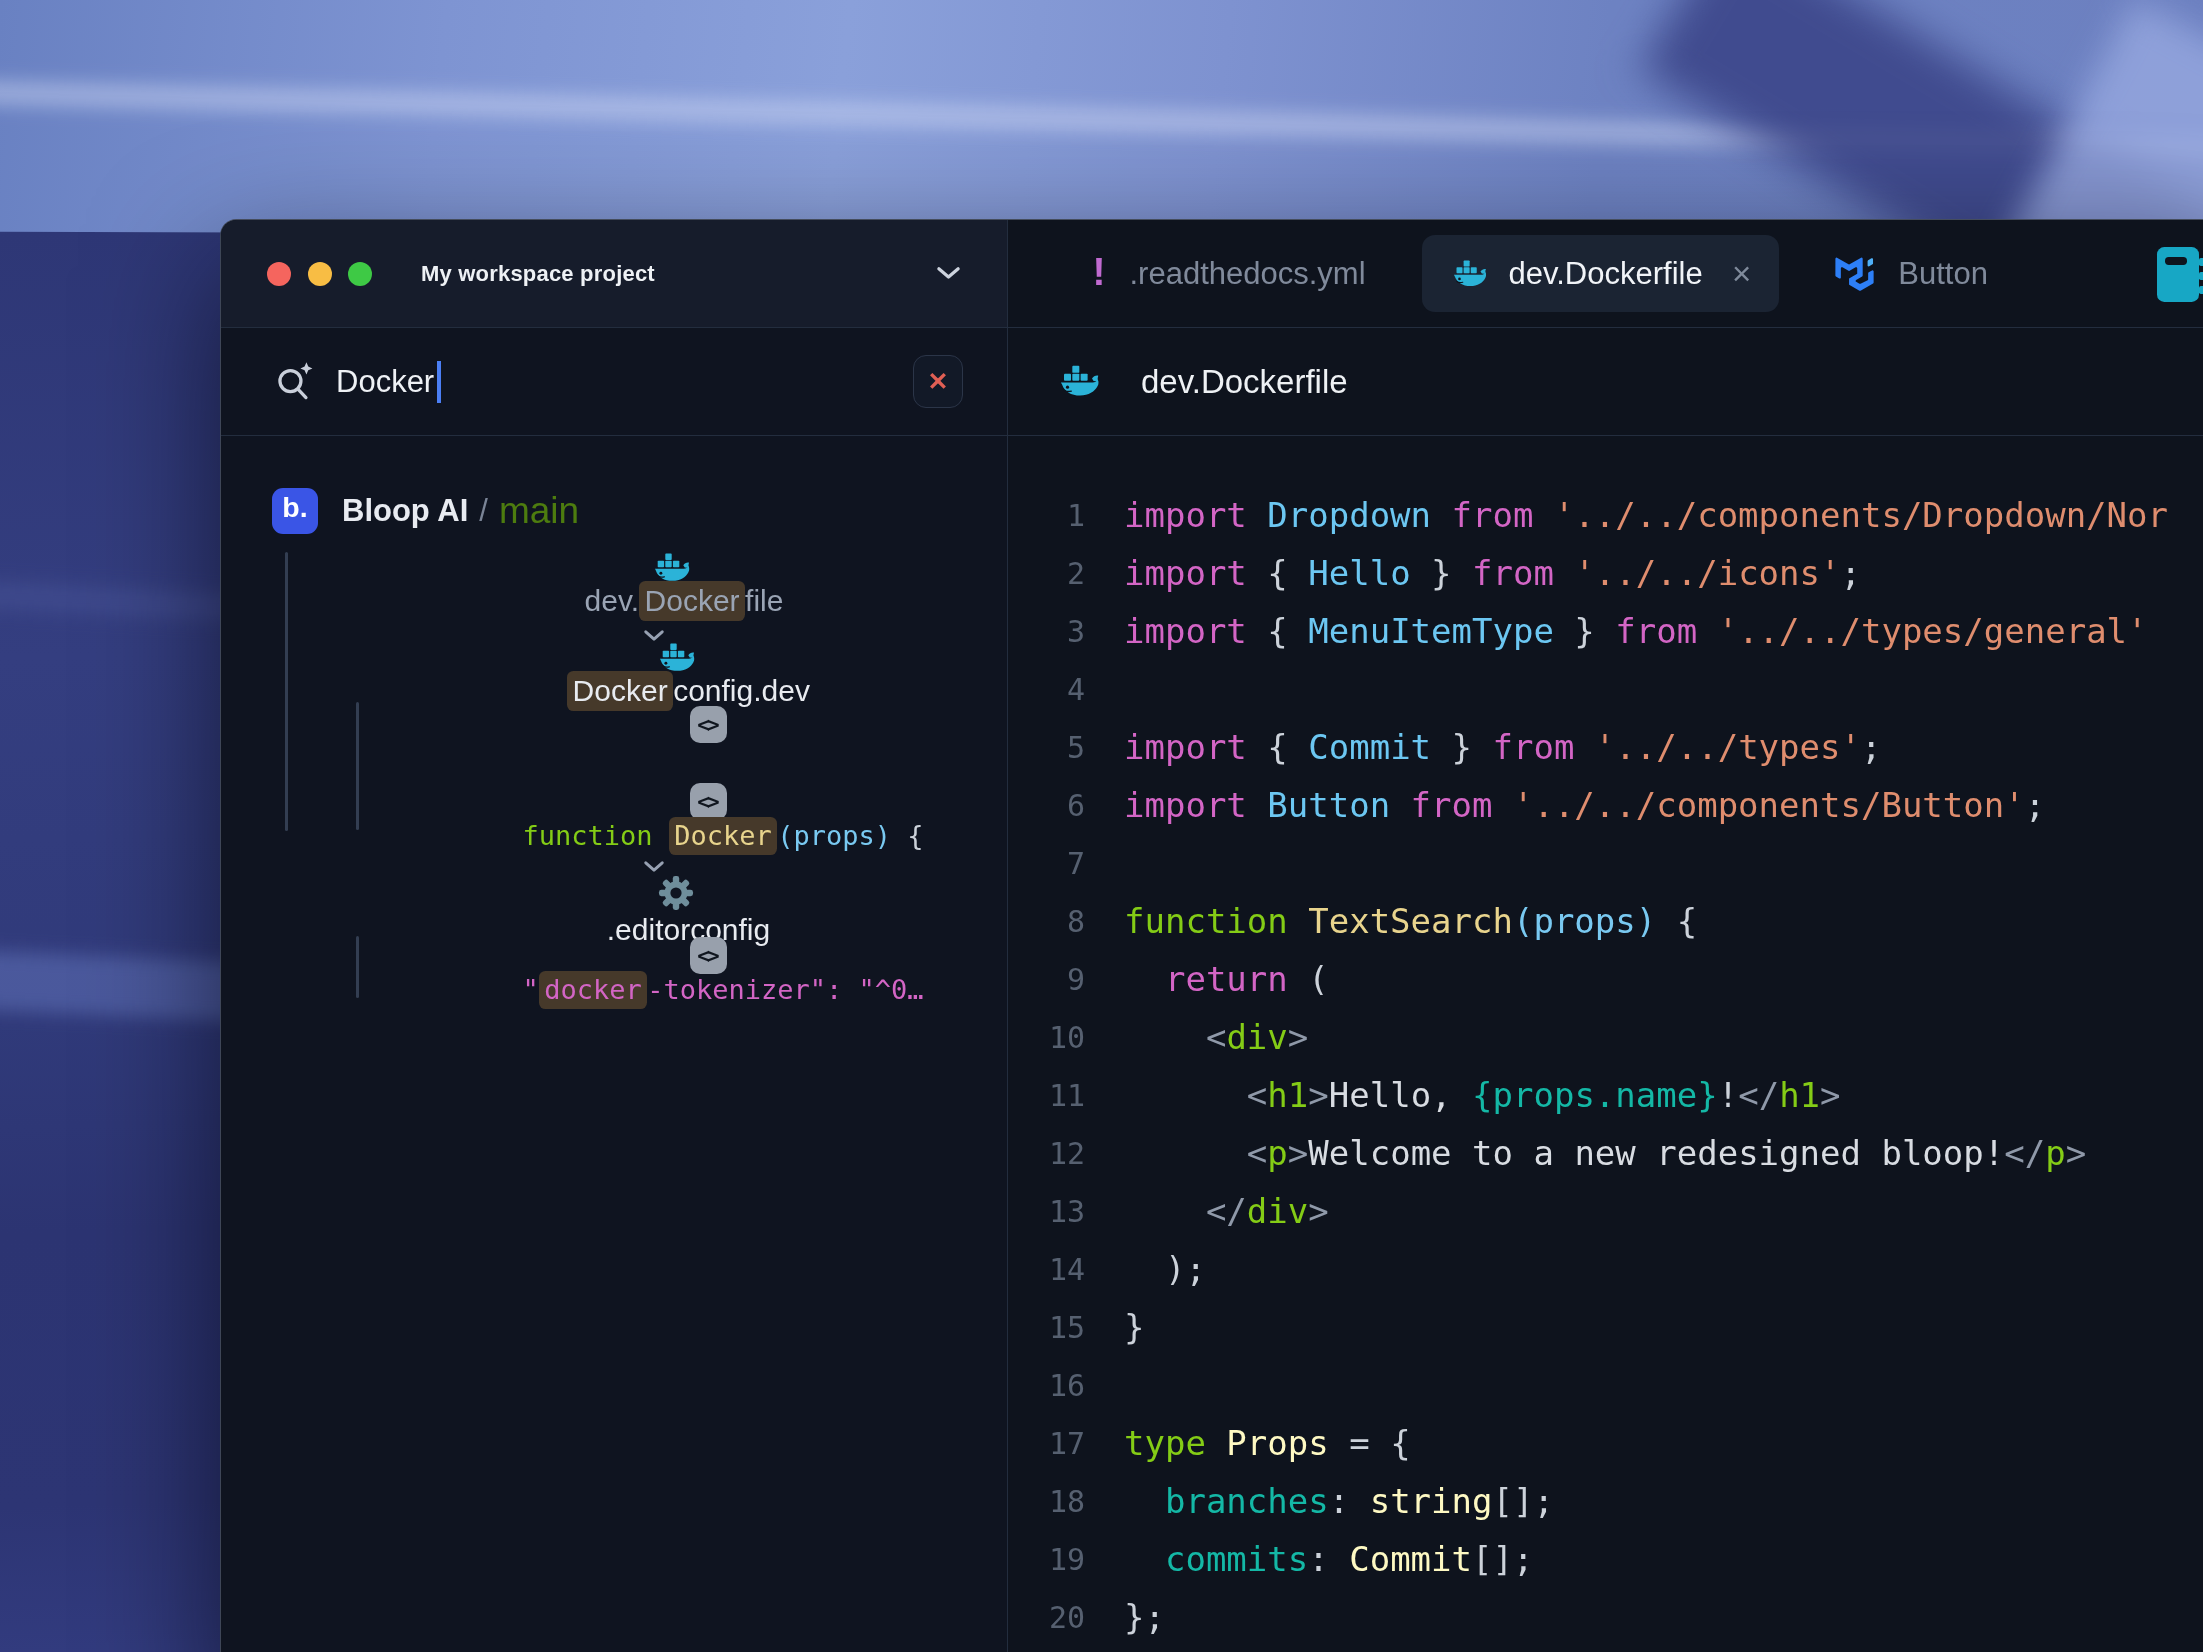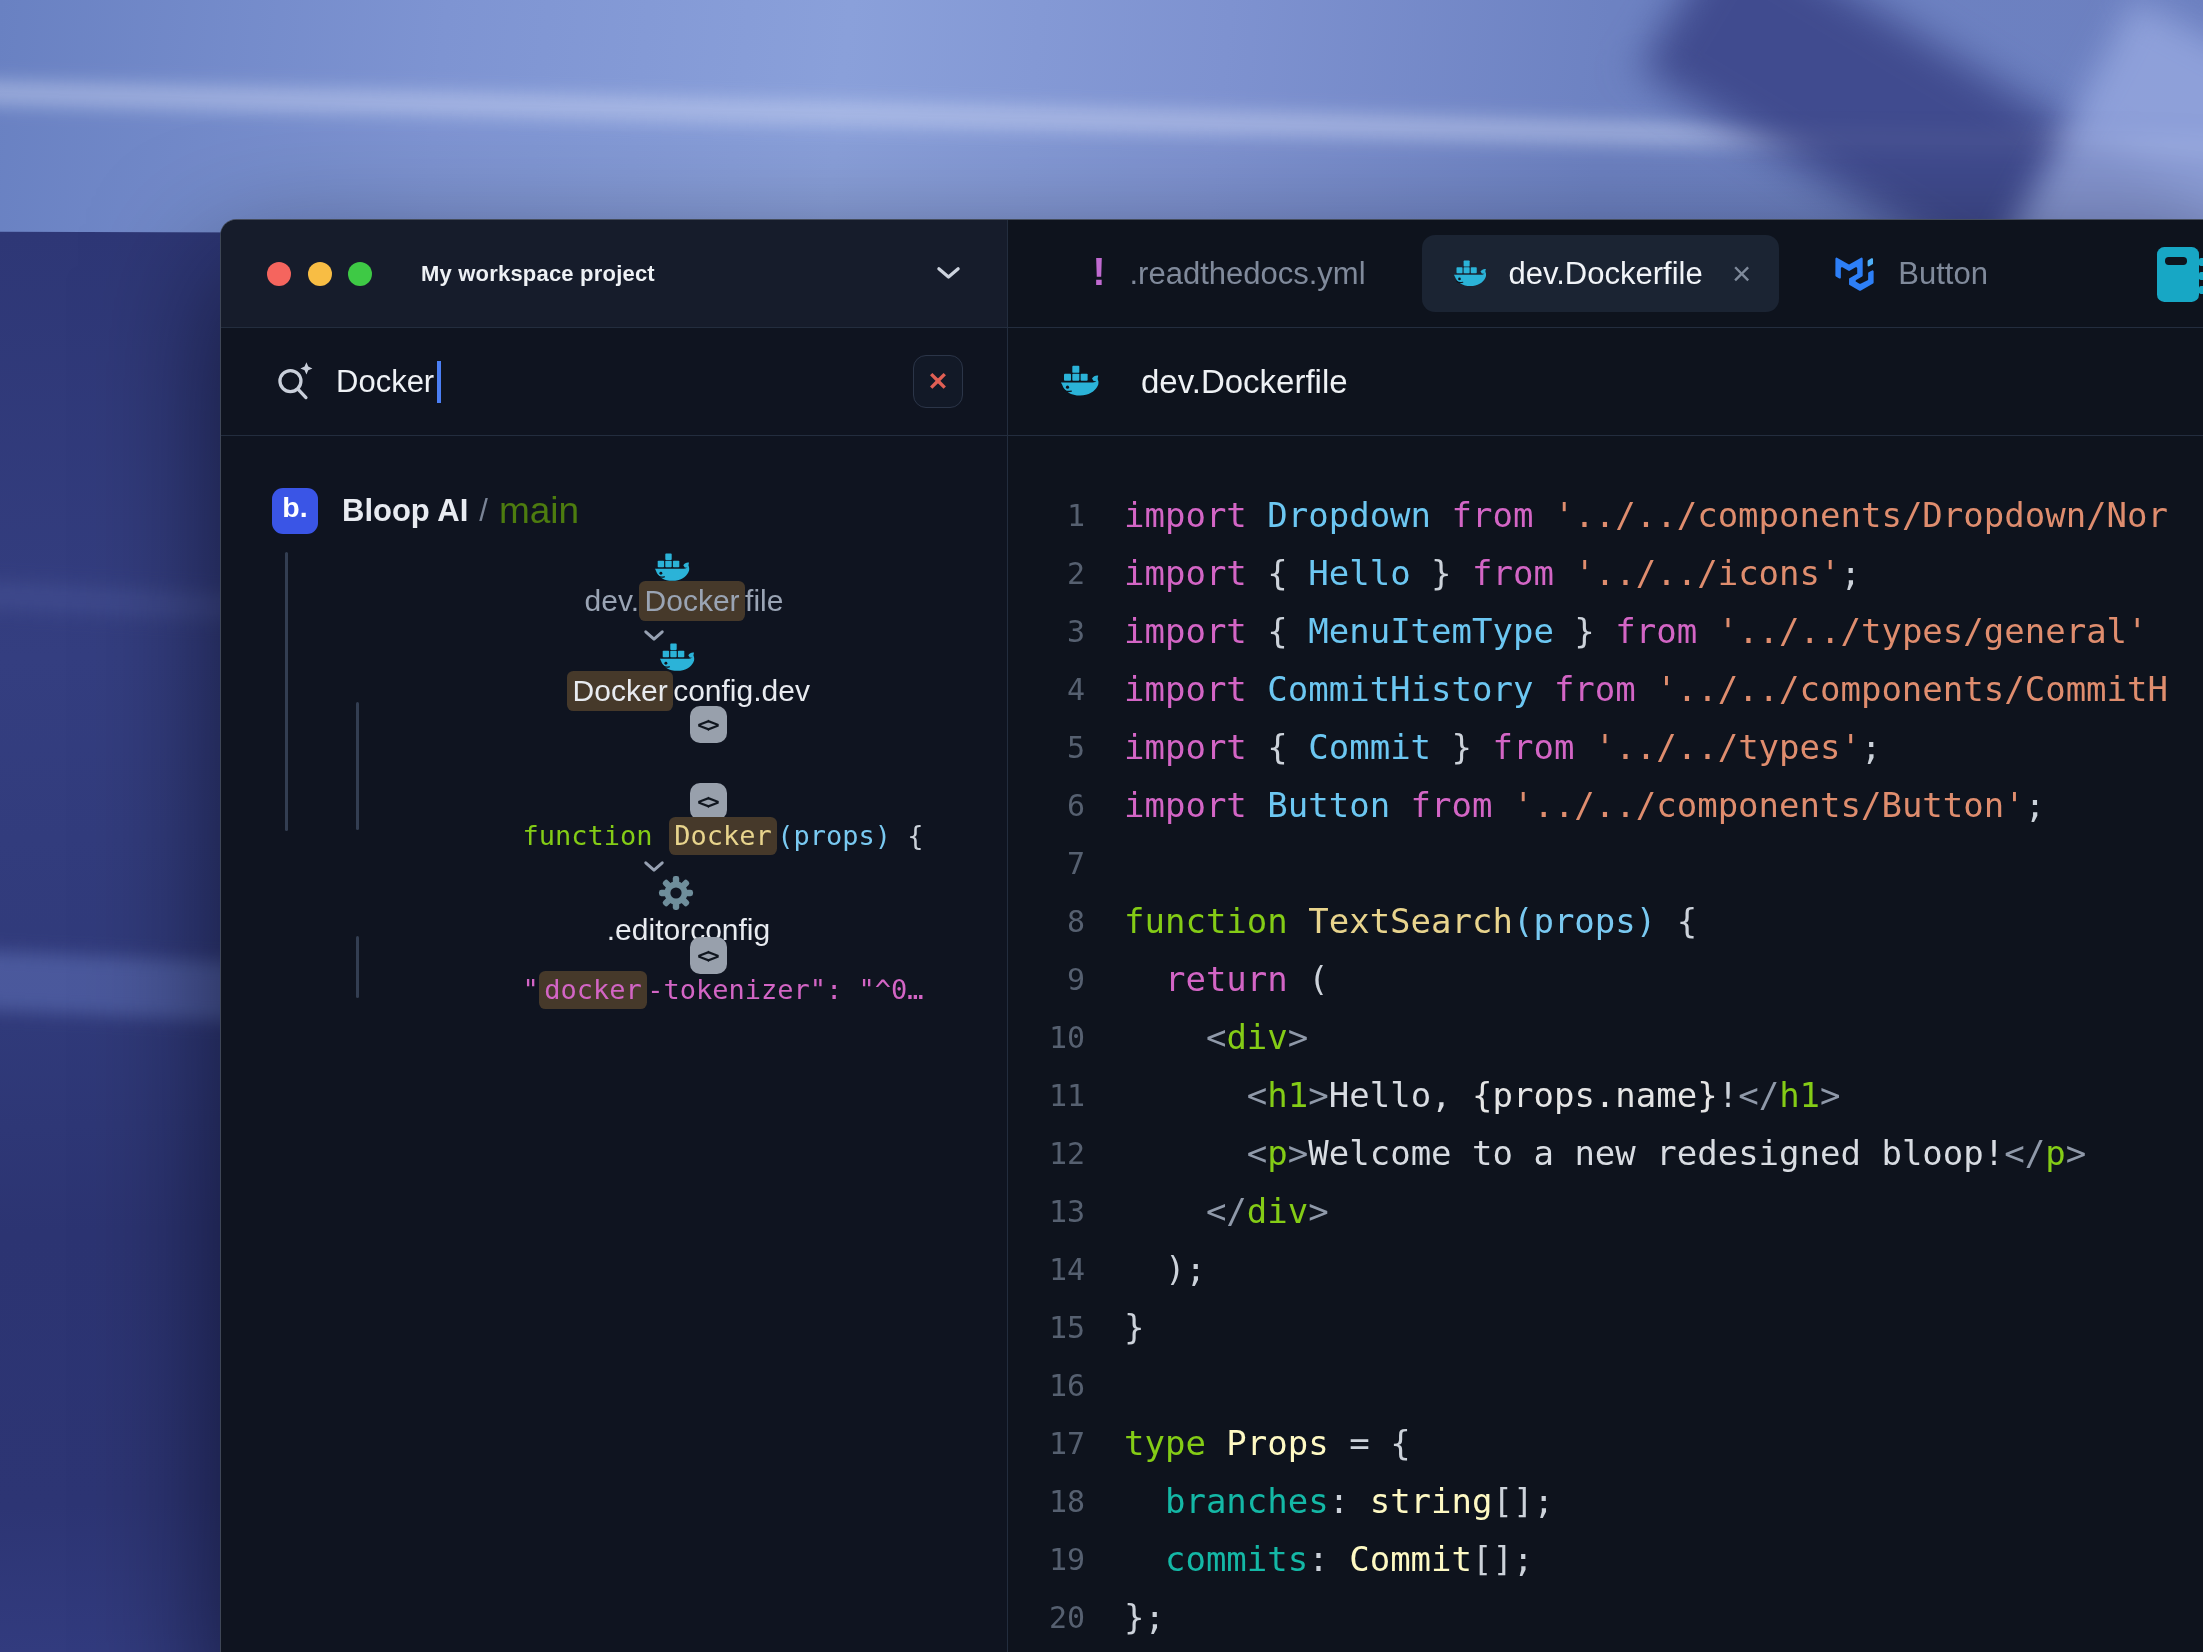--- a/index.html
+++ b/index.html
@@ -97,21 +97,21 @@
   
   .line { display:flex; height:58px; align-items:center; }
   .num { width:77px; text-align:right; color:#566070; font-family:"DejaVu Sans Mono", monospace;
     font-size:30px; flex:none; }
   .ltxt { margin-left:39px; font-family:"DejaVu Sans Mono", monospace; font-size:34px;
     white-space:pre; }
 
   
   .c-kw { color:#d365c5; } .c-id { color:#6cc7f2; } .c-str { color:#df8d6e; }
   .c-pun { color:#ccd2da; } .c-fn { color:#84cc16; } .c-fname { color:#e8d48d; }
-  .c-par { color:#79c9f1; } .c-txt { color:#d8dce2; } .c-expr { color:#e5e5e5; }
+  .c-par { color:#79c9f1; } .c-txt { color:#d8dce2; } .c-expr { color:#14b8a6; }
   .c-typ { color:#fef9c3; } .c-prop { color:#14b8a6; } .c-dim { color:#9aa4b4; }
   .c-lit { color:#e8ebf0; } .c-ang { color:#8f99a9; }
 
   .notebook { width:42px; height:55px; border-radius:7.3px; background:#17a7c5; position:relative; }
   .notebook .slot { position:absolute; left:8.3px; top:10px; width:22px; height:8.3px; border-radius:3.7px; background:#0e141e; }
   .notebook .n1,.notebook .n2,.notebook .n3 { position:absolute; right:-7.3px; width:7.3px; height:8.3px; border-radius:1.8px; background:#17a7c5; }
   .notebook .n1{top:11px;} .notebook .n2{top:25px;} .notebook .n3{top:39px;}
   svg { display:block; }
 </style>
 </head>
@@ -324,21 +324,20 @@
       <div class="line">
         <span class="num">2</span>
         <span class="ltxt"><span class="c-kw">import </span><span class="c-pun">{ </span><span class="c-id">Hello</span><span class="c-pun"> } </span><span class="c-kw">from </span><span class="c-str">'../../icons'</span><span class="c-pun">;</span></span>
       </div>
       <div class="line">
         <span class="num">3</span>
         <span class="ltxt"><span class="c-kw">import </span><span class="c-pun">{ </span><span class="c-id">MenuItemType</span><span class="c-pun"> } </span><span class="c-kw">from </span><span class="c-str">'../../types/general'</span></span>
       </div>
       <div class="line">
         <span class="num">4</span>
-        <span class="ltxt"><span class="c-kw">import </span><span class="c-id">CommitHistory</span><span class="c-kw"> from </span><span class="c-str">'../../components/CommitH</span></span>
       </div>
       <div class="line">
         <span class="num">5</span>
         <span class="ltxt"><span class="c-kw">import </span><span class="c-pun">{ </span><span class="c-id">Commit</span><span class="c-pun"> } </span><span class="c-kw">from </span><span class="c-str">'../../types'</span><span class="c-pun">;</span></span>
       </div>
       <div class="line">
         <span class="num">6</span>
         <span class="ltxt"><span class="c-kw">import </span><span class="c-id">Button</span><span class="c-kw"> from </span><span class="c-str">'../../components/Button'</span><span class="c-pun">;</span></span>
       </div>
       <div class="line">

